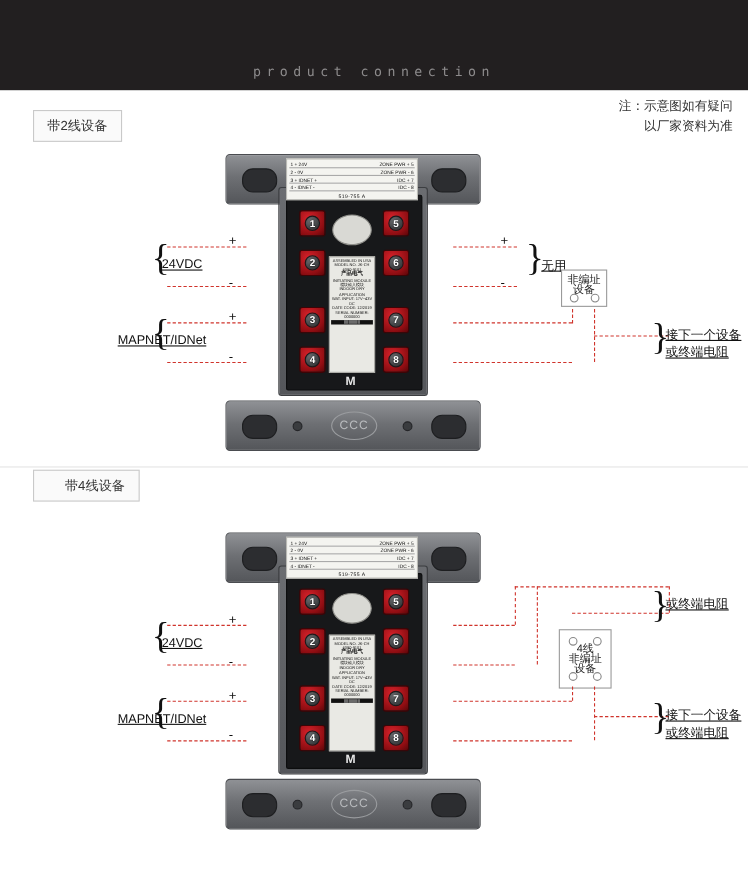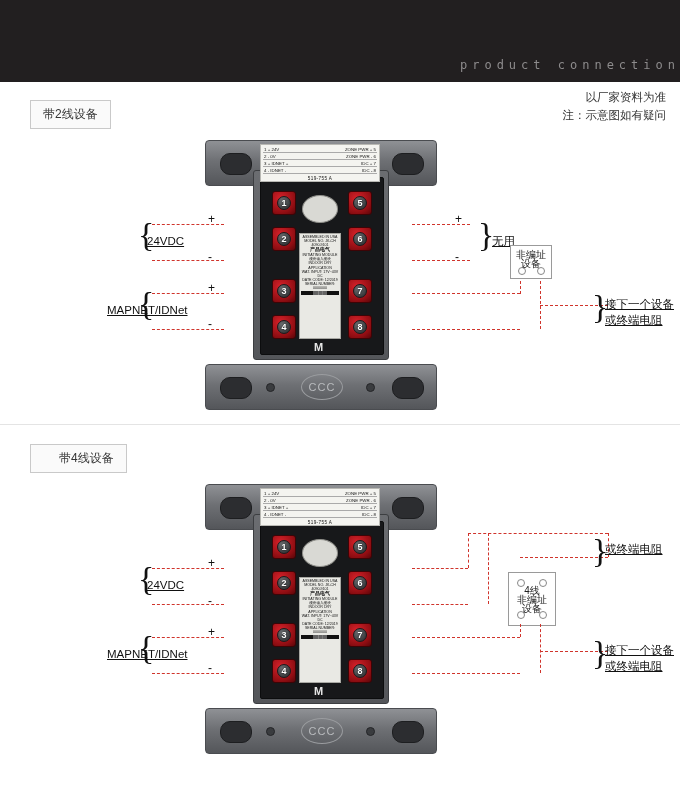--- a/index.html
+++ b/index.html
@@ -14,21 +14,21 @@
   }
   .title-box{
     position:absolute;left:259px;top:16px;width:162px;height:34px;
     border:1px solid #9c9a9b;
     display:flex;align-items:center;justify-content:center;
   }
   .title-cn{
     color:#ffffff;font-size:21px;letter-spacing:3px;font-weight:bold;
   }
   .title-en{
-    position:absolute;left:0;top:58px;width:680px;text-align:right;
+    position:absolute;left:0;top:58px;width:680px;text-align:center;
     color:#8d8b8c;font-size:12px;letter-spacing:5px;
     font-family:"DejaVu Sans Mono","Liberation Mono",monospace;
   }
   
   .sec-tag{
     position:absolute;border:1px solid #c9c9c9;background:#fafafa;
     font-size:12px;color:#333;padding:5px 12px;
   }
   .note{
     position:absolute;right:14px;top:88px;width:170px;text-align:right;
@@ -118,22 +118,22 @@
   .divider{position:absolute;left:0;width:680px;height:1px;background:#e4e4e4;}
 </style>
 </head>
 <body>
 
 <div class="header">
   <div class="title-en">product connection</div>
 </div>
 
 <div class="note">
+  <div>注：示意图如有疑问</div>
   <div>以厂家资料为准</div>
-  <div>注：示意图如有疑问</div>
 </div>
 
 <div class="sec-tag" style="left:30px;top:100px;">带2线设备</div>
 
 <div class="device" style="left:205px;top:140px;width:230px;height:270px;">
   <div class="bracket top">
     <div class="slot s1"></div>
     <div class="slot s2"></div>
     <div class="hole" style="left:108px;top:18px;"></div>
   </div>
@@ -251,21 +251,21 @@
 
 <div class="sbox" style="left:510px;top:245px;width:40px;height:32px;">
   <div class="sdot" style="left:7px;top:21px;"></div>
   <div class="sdot" style="left:26px;top:21px;"></div>
   <div class="stxt" style="top:3px;">非编址</div>
   <div class="stxt" style="top:12px;">设备</div>
 </div>
 
 <div class="divider" style="top:424px;"></div>
 
-<div class="sec-tag" style="left:30px;top:444px;padding-left:28px;">带4线设备</div>
+<div class="sec-tag" style="left:30px;top:427px;padding-left:28px;">带4线设备</div>
 
 <div class="device" style="left:205px;top:484px;width:230px;height:270px;">
   <div class="bracket top">
     <div class="slot s1"></div>
     <div class="slot s2"></div>
     <div class="hole" style="left:108px;top:18px;"></div>
   </div>
   <div class="bracket bot">
     <div class="slot s1"></div>
     <div class="slot s2"></div>

